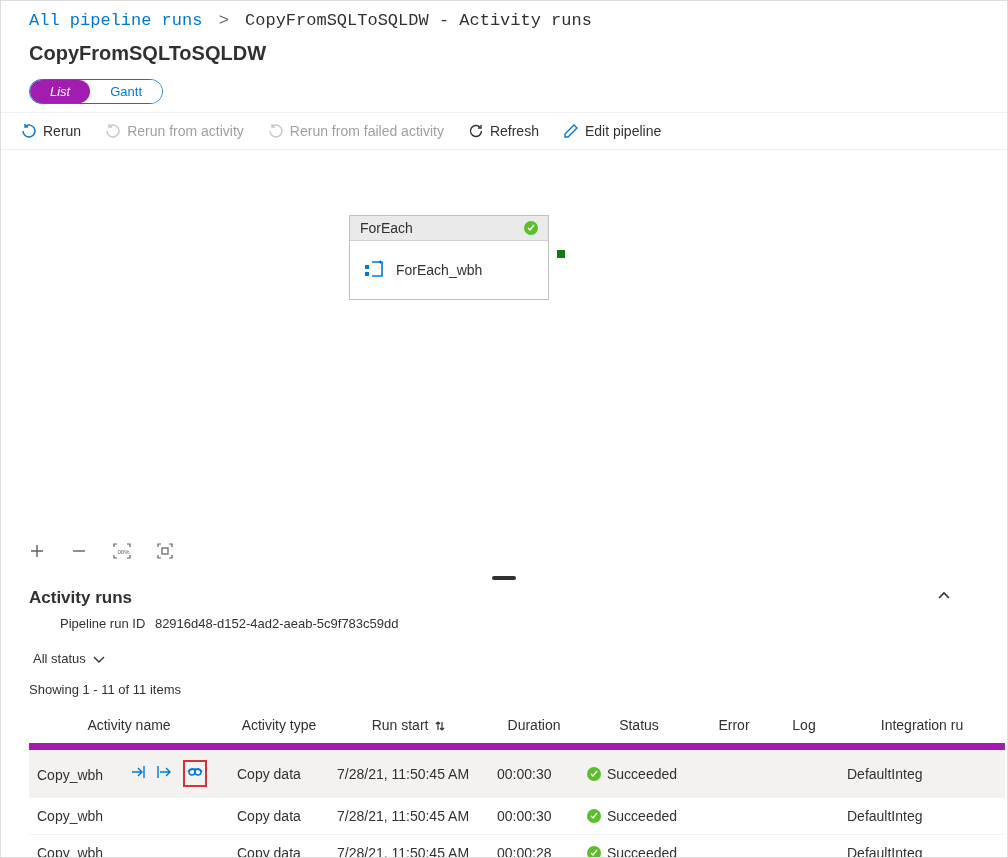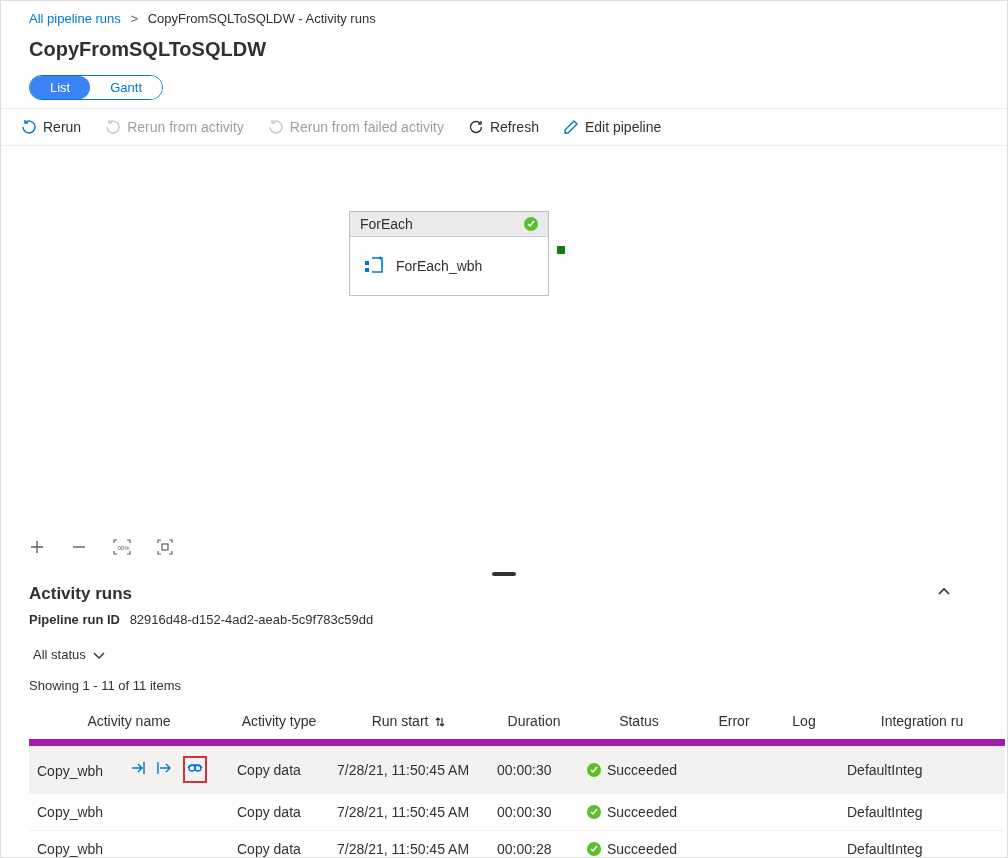--- a/index.html
+++ b/index.html
@@ -8,21 +8,22 @@
     font-size: 13px;
     color: #323130;
     background: #fff;
     width: 1008px;
     height: 858px;
     overflow: hidden;
     border: 1px solid #ddd;
   }
   .breadcrumb {
     padding: 10px 28px 6px 28px;
-    font-size: 13px;
+    font-size: 17px;
+    font-family: Liberation Mono, monospace;
   }
   .breadcrumb a { color: #0078d4; text-decoration: none; }
   .breadcrumb .sep { color: #666; margin: 0 6px; }
   .page-title {
     font-size: 20px;
     font-weight: 600;
     padding: 6px 28px 14px 28px;
   }
   .view-toggle {
     display: inline-flex;
@@ -32,23 +33,24 @@
     overflow: hidden;
   }
   .view-toggle .pill {
     padding: 4px 20px;
     font-size: 13px;
     cursor: pointer;
     background: #fff;
     color: #0078d4;
   }
   .view-toggle .pill.active {
-    background: #3b82f6;
+    background: #a21caf;
     color: #fff;
     border-radius: 20px;
+    font-style: italic;
   }
   .toolbar {
     display: flex;
     align-items: center;
     gap: 24px;
     padding: 10px 20px;
     border-top: 1px solid #eee;
     border-bottom: 1px solid #eee;
     font-size: 14px;
     color: #323130;
@@ -102,21 +104,21 @@
     margin-bottom: 4px;
   }
   .divider-handle span { display:inline-block; width: 24px; height: 4px; background:#323130; border-radius:2px; }
   .section-title {
     font-size: 17px;
     font-weight: 600;
     padding: 10px 28px 8px 28px;
     display:flex; justify-content: space-between; align-items:center;
   }
   .runid-row { padding: 0 28px 16px 28px; font-size: 13px; }
-  .runid-row .lbl { font-weight: 700; margin-right: 6px; }
+  .runid-row .lbl { font-weight: 400; margin-right: 6px; margin-left: 31px; }
   .filter-row { padding: 0 28px 12px 28px; }
   .filter-btn { display:inline-flex; align-items:center; gap:6px; padding:4px 4px; cursor:pointer; }
   .showing { padding: 0 28px 10px 28px; color:#323130; }
   table.grid {
     width: calc(100% - 30px);
     margin: 0 0 0 28px;
     border-collapse: collapse;
     font-size: 14px;
   }
   table.grid th {

